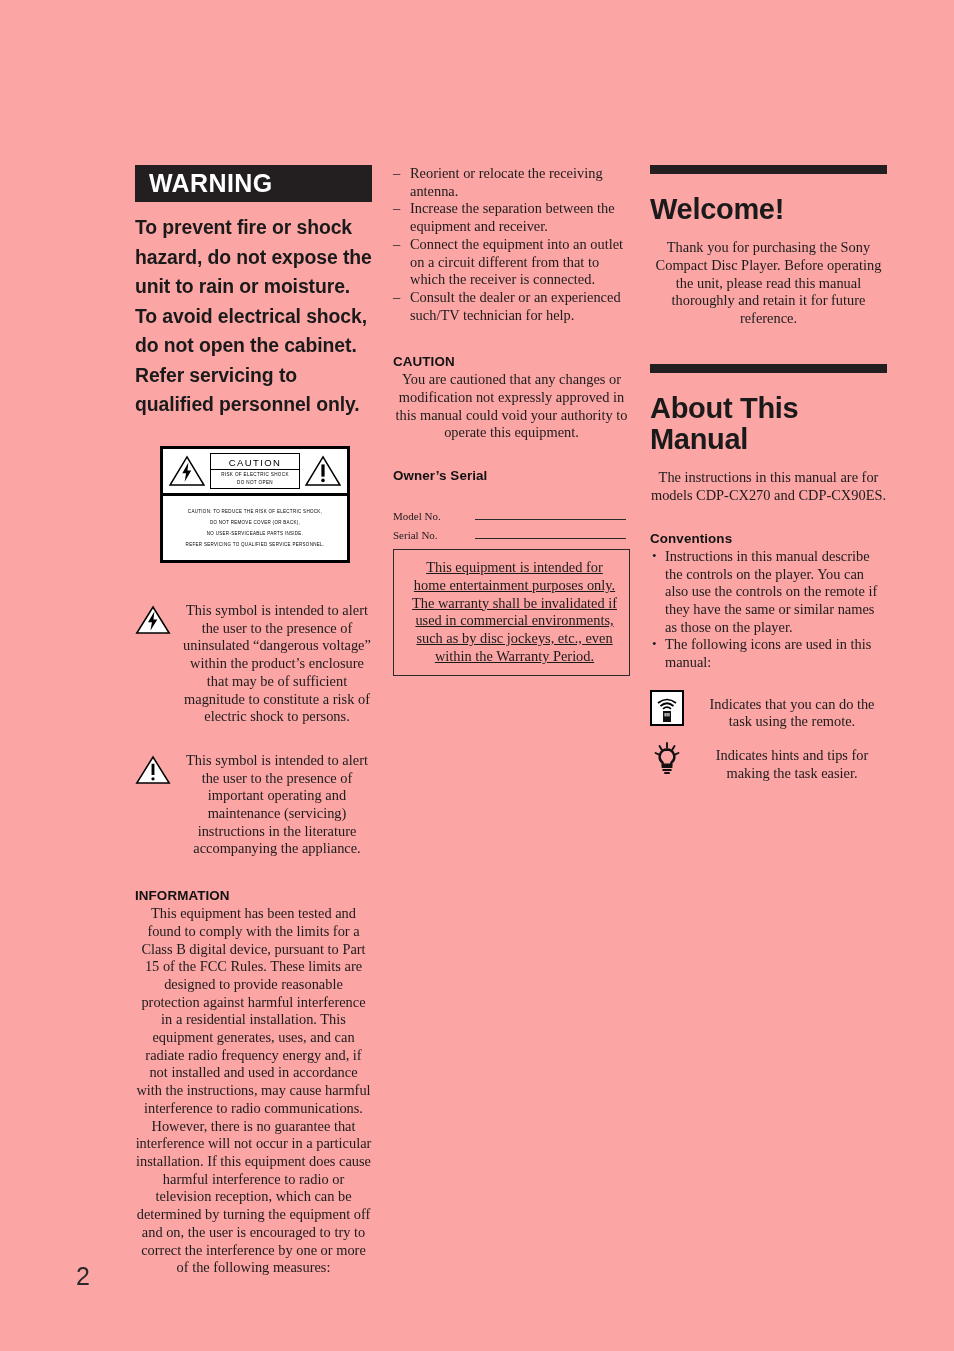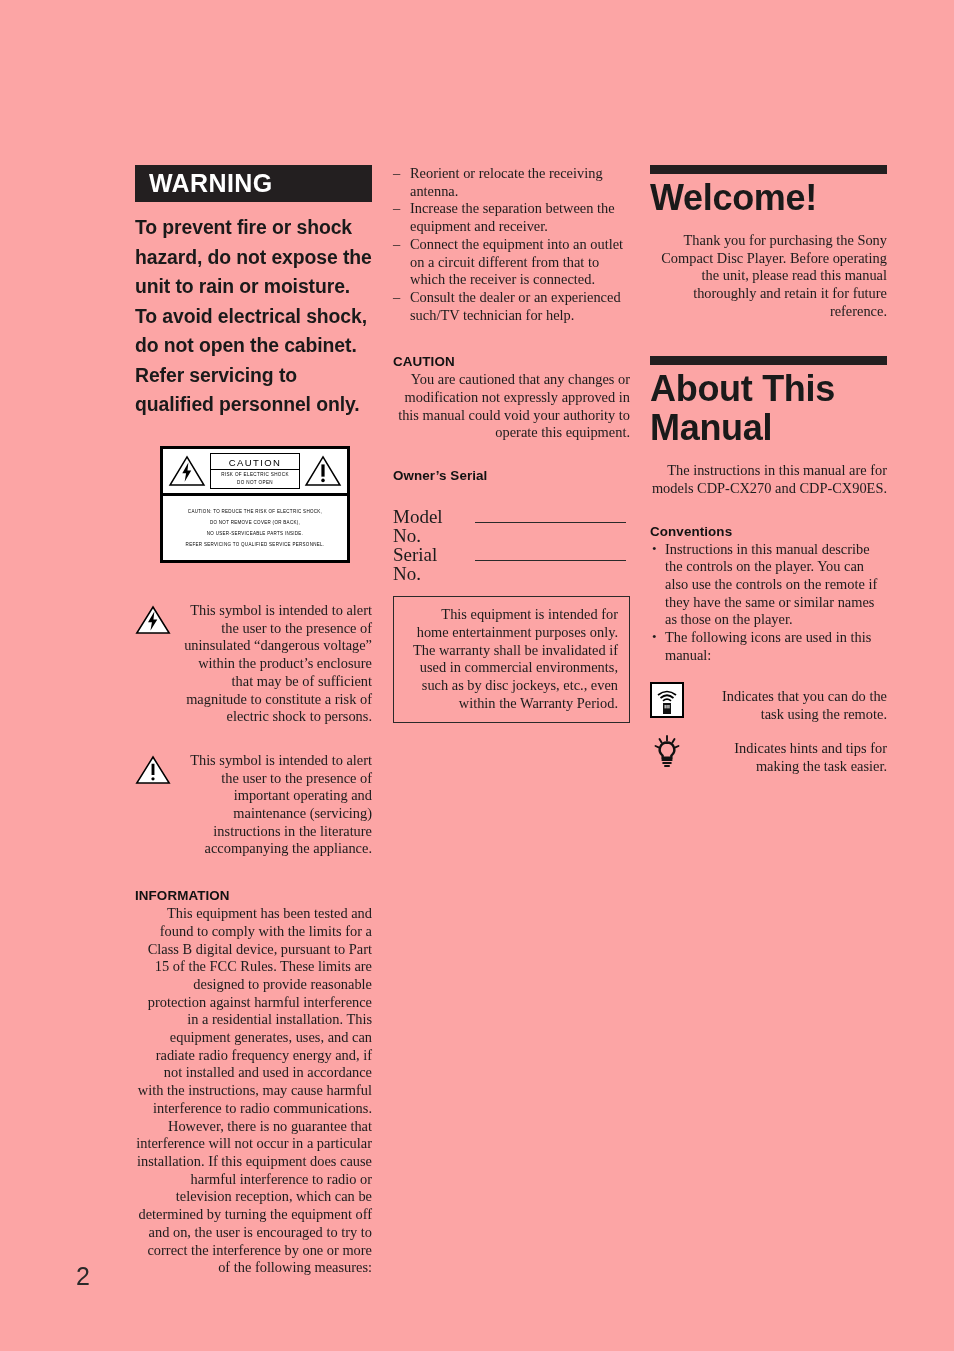--- a/index.html
+++ b/index.html
@@ -24,21 +24,21 @@
   }
   .col-left  { left: 135px; width: 237px; }
   .col-mid   { left: 393px; width: 237px; }
   .col-right { left: 650px; width: 237px; }
 
   
   .body-text {
     font-family: "Liberation Serif", "DejaVu Serif", serif;
     font-size: 14.4px;
     line-height: 17.7px;
-    text-align: right;
+    text-align: center;
     margin: 0;
     color: #1c1c1c;
   }
 
   
   .sans-head {
     font-family: "Liberation Sans", "DejaVu Sans", sans-serif;
     font-weight: bold;
     font-size: 13.4px;
     letter-spacing: 0.1px;
@@ -186,54 +186,55 @@
     left: 2px;
     top: -1px;
     font-size: 13px;
   }
 
   
   .record-line {
     display: flex;
     align-items: baseline;
     font-family: "Liberation Serif", "DejaVu Serif", serif;
-    font-size: 19px;
+    font-size: 11px;
     line-height: 19px;
     color: #1c1c1c;
   }
   .record-line .rl-label { width: 76px; flex: 0 0 auto; }
   .record-line .rl-rule {
     flex: 1 1 auto;
     border-bottom: 1.4px solid #2a2a2a;
     height: 11px;
     margin-left: 6px;
     margin-right: 4px;
   }
 
   
   .warranty-box {
     border: 1.3px solid #2a2a2a;
     padding: 9px 11px 10px 17px;
-    margin-top: 13px;
-    box-sizing: border-box;
+    margin-top: 4px;
+    box-sizing: border-box;
+    text-decoration: underline;
   }
 
   
   .rule-bar {
     height: 9px;
     background: #231f20;
     width: 100%;
   }
   .big-head {
     font-family: "Liberation Sans", "DejaVu Sans", sans-serif;
     font-weight: bold;
-    font-size: 36px;
+    font-size: 29px;
     line-height: 1.08;
     color: #1a1a1a;
-    margin: 5px 0 0 0;
+    margin: 20px 0 0 0;
     letter-spacing: -0.3px;
   }
 
   
   .legend-row {
     display: flex;
     align-items: flex-start;
     gap: 13px;
   }
   .legend-ico { flex: 0 0 auto; width: 34px; height: 36px; }

